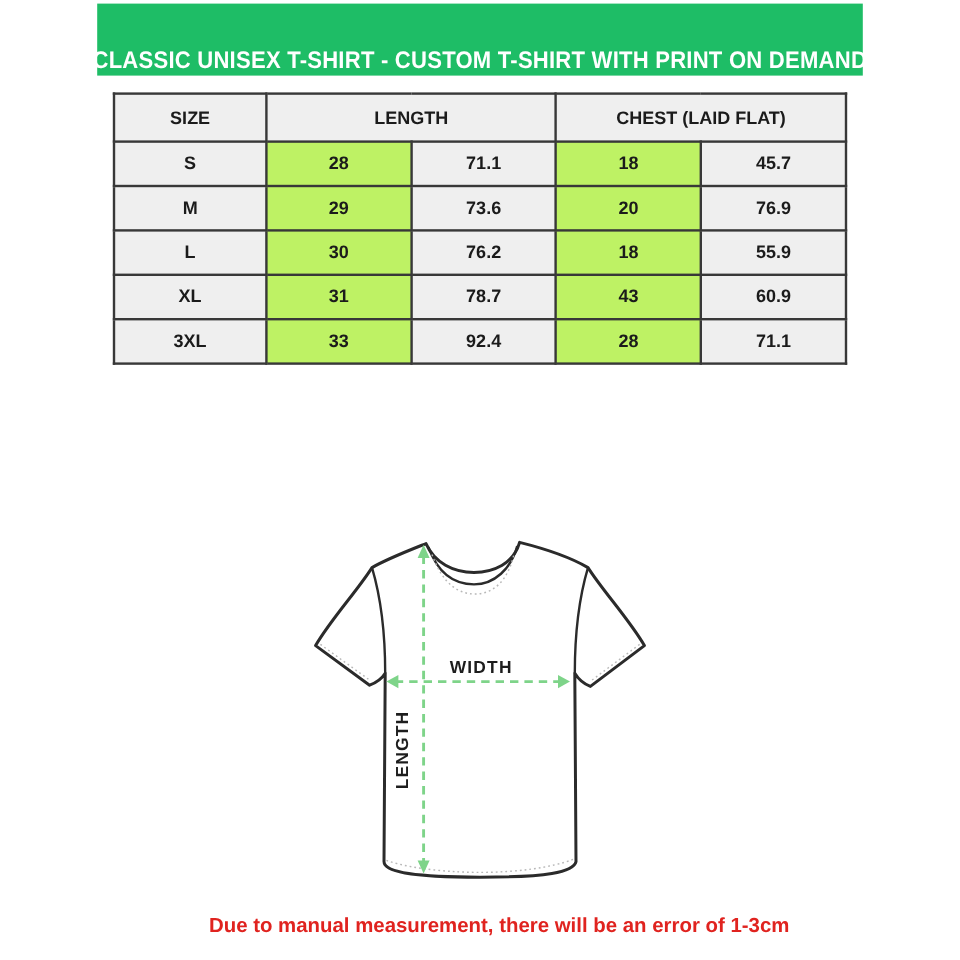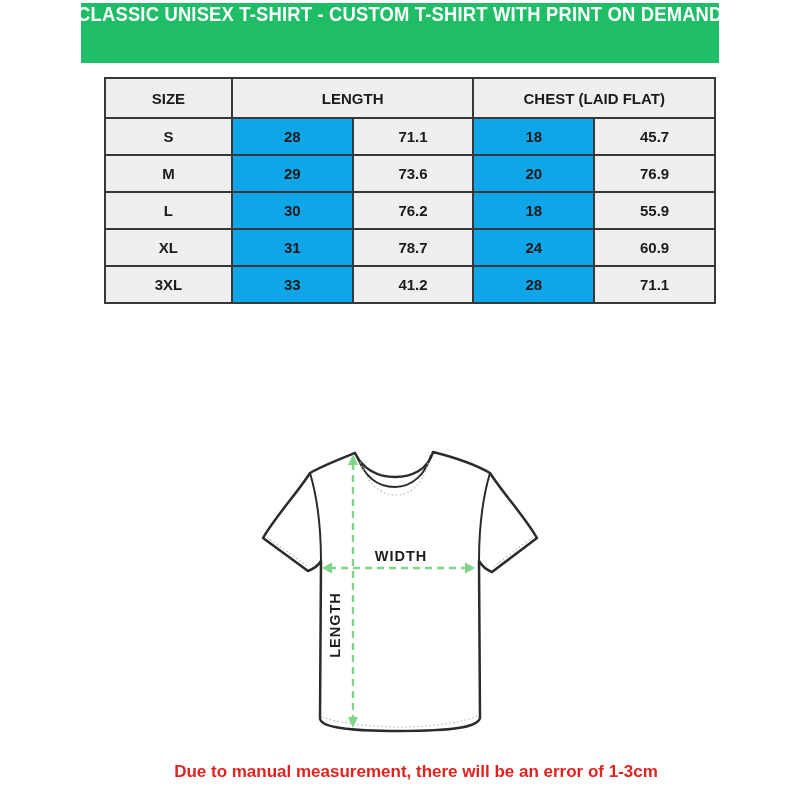--- a/index.html
+++ b/index.html
@@ -2,40 +2,40 @@
 <html><head>
 <meta charset="utf-8">
 <style>
   html,body{margin:0;padding:0;}
   body{
     width:800px;height:800px;background:#ffffff;position:relative;
     font-family:"Liberation Sans","DejaVu Sans",sans-serif;overflow:hidden;
   }
   .banner{
     position:absolute;left:81px;top:3px;width:638px;height:60px;
-    display:flex;align-items:flex-start;justify-content:center;
+    display:flex;align-items:flex-end;justify-content:center;
   }
   .banner .title{
     color:#ffffff;font-weight:700;font-size:20px;white-space:nowrap;
     letter-spacing:.2px;transform:scaleX(.92);transform-origin:center;
   }
   table.size-table{
-    position:absolute;left:104px;top:77px;width:612px;
+    position:absolute;left:94px;top:77px;width:612px;
     border-collapse:collapse;table-layout:fixed;
   }
   table.size-table th,table.size-table td{
     border:2px solid #383838;text-align:center;vertical-align:middle;
     font-weight:700;font-size:15px;color:#1b1b1b;padding:0;
   }
   table.size-table th{height:38px;background:#efefef;}
   table.size-table td{height:35px;}
   .col-size{width:20.8%;}
   .colw{width:19.8%;}
   td.cell-size,td.cell-cm{background:#efefef;}
-  td.cell-in{background:#0ea5e9;}
+  td.cell-in{background:#bef264;}
   .shirt-wrap{position:absolute;left:238px;top:438px;width:324px;height:312px;}
   .note{
     position:absolute;left:16px;top:762px;width:800px;text-align:center;
     font-weight:700;font-size:17px;
   }
   svg text{
     font-family:"Liberation Sans","DejaVu Sans",sans-serif;
     font-weight:700;font-size:14.5px;fill:#1d1d1d;letter-spacing:1px;
   }
 </style>
@@ -80,27 +80,27 @@
         <td class="cell-size">L</td>
         <td class="cell-in">30</td>
         <td class="cell-cm">76.2</td>
         <td class="cell-in">18</td>
         <td class="cell-cm">55.9</td>
       </tr>
       <tr>
         <td class="cell-size">XL</td>
         <td class="cell-in">31</td>
         <td class="cell-cm">78.7</td>
-        <td class="cell-in">24</td>
+        <td class="cell-in">43</td>
         <td class="cell-cm">60.9</td>
       </tr>
       <tr>
         <td class="cell-size">3XL</td>
         <td class="cell-in">33</td>
-        <td class="cell-cm">41.2</td>
+        <td class="cell-cm">92.4</td>
         <td class="cell-in">28</td>
         <td class="cell-cm">71.1</td>
       </tr>
     </tbody>
 </table>
 
 <div class="shirt-wrap">
   <svg width="324" height="312" viewBox="238 438 324 312" xmlns="http://www.w3.org/2000/svg">
 
     <path d="M 355 453

